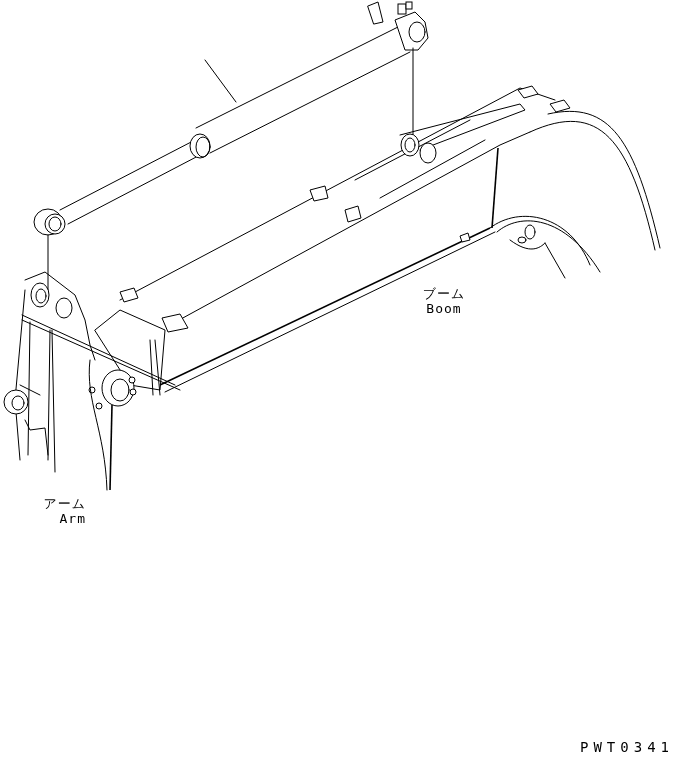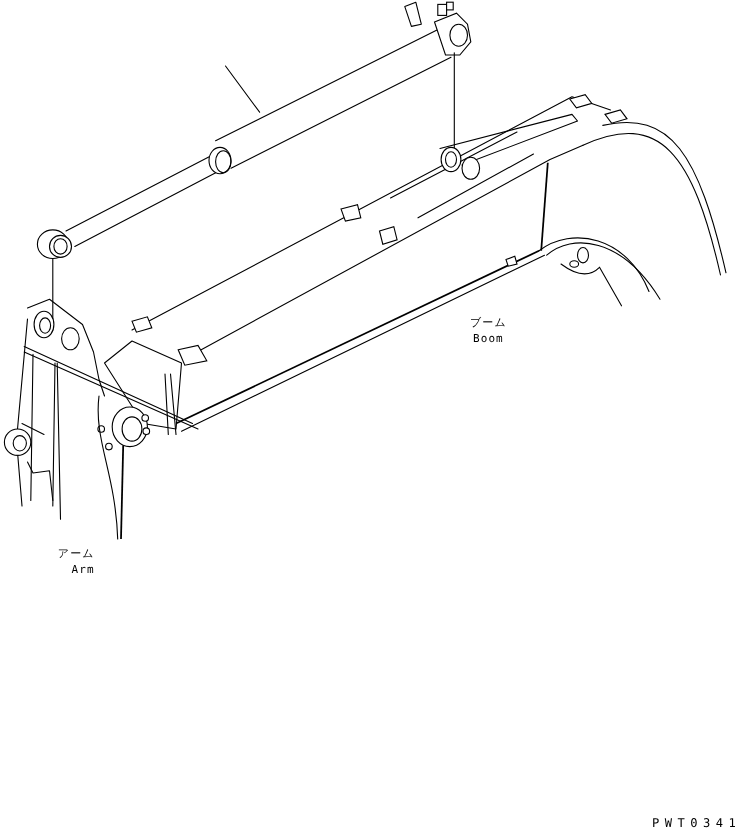--- a/index.html
+++ b/index.html
@@ -1,22 +1,22 @@
 <!DOCTYPE html>
 <html><head>
 <meta charset="utf-8">
 <style>
   html, body { margin:0; padding:0; background:#ffffff; }
   body { width:678px; height:757px; position:relative; overflow:hidden; font-family:"DejaVu Sans Mono", monospace; }
   #drawing { position:absolute; left:0; top:0; width:678px; height:757px; }
   .ln { fill:none; stroke:#000; stroke-width:1; stroke-linejoin:round; stroke-linecap:round; }
   .ln2 { fill:none; stroke:#000; stroke-width:1.6; }
   .wf { fill:#fff; stroke:#000; stroke-width:1; }
-  .label { position:absolute; color:#000; font-family:"DejaVu Sans Mono", monospace; font-size:10px; line-height:15px; text-align:center; letter-spacing:1px; }
-  .code { position:absolute; right:4px; bottom:2px; font-family:"DejaVu Sans Mono", monospace; font-size:11px; letter-spacing:5px; color:#000; }
+  .label { position:absolute; color:#000; font-family:"DejaVu Sans Mono", monospace; font-size:13px; line-height:15px; text-align:center; letter-spacing:1px; }
+  .code { position:absolute; right:4px; bottom:2px; font-family:"DejaVu Sans Mono", monospace; font-size:14px; letter-spacing:5px; color:#000; }
 </style>
 </head>
 <body>
 
 <svg id="drawing" viewBox="0 0 678 757" xmlns="http://www.w3.org/2000/svg">
 
   <g>
 
     <path class="ln" d="M60 210 L195 140"></path>
     <path class="ln" d="M68 224 L200 155"></path>

